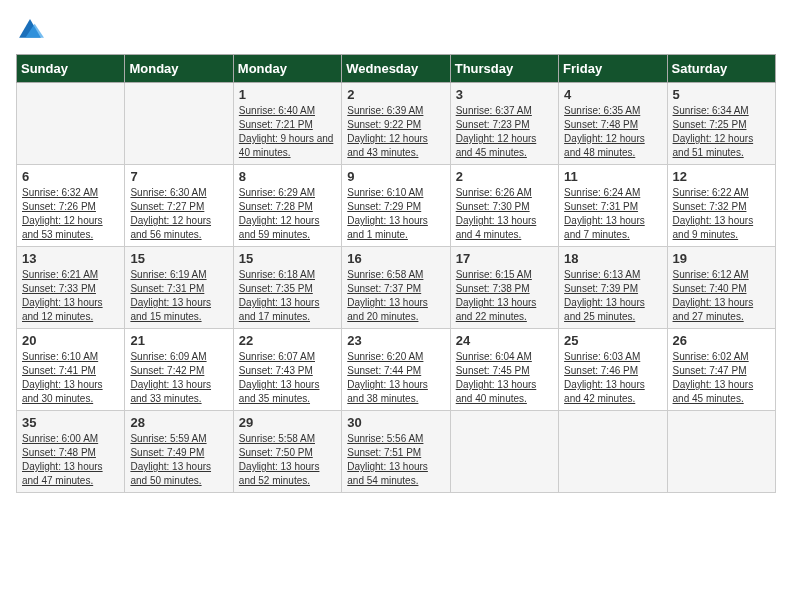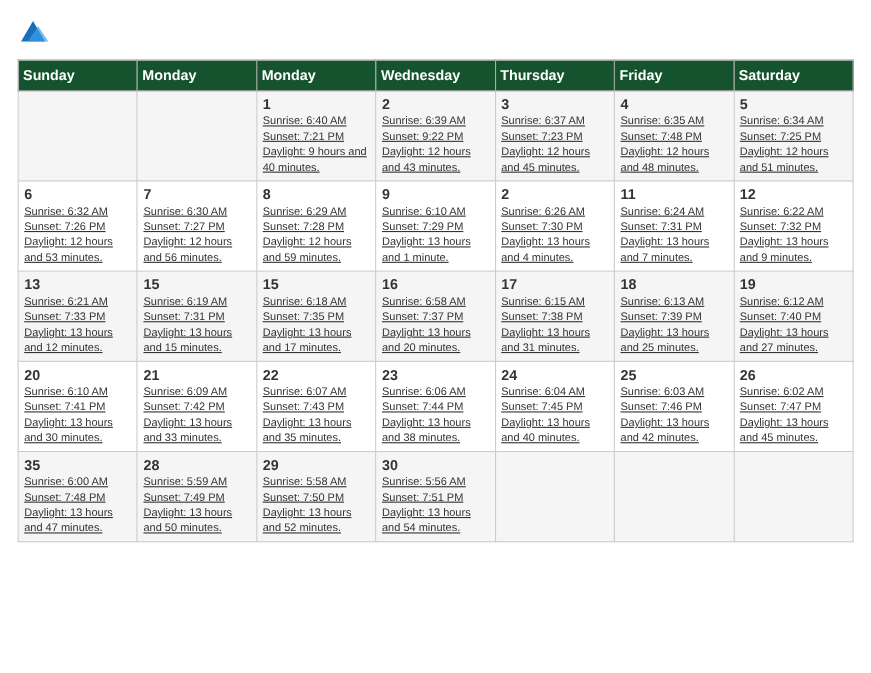--- a/index.html
+++ b/index.html
@@ -253,21 +253,21 @@
             <div>Sunrise: 6:58 AM</div>
             <div>Sunset: 7:37 PM</div>
             <div>Daylight: 13 hours and 20 minutes.</div>
           </div>
         </td>
         <td>
           <span class="day-num">17</span>
           <div class="cell-content">
             <div>Sunrise: 6:15 AM</div>
             <div>Sunset: 7:38 PM</div>
-            <div>Daylight: 13 hours and 31 minutes.</div>
+            <div>Daylight: 13 hours and 22 minutes.</div>
           </div>
         </td>
         <td>
           <span class="day-num">18</span>
           <div class="cell-content">
             <div>Sunrise: 6:13 AM</div>
             <div>Sunset: 7:39 PM</div>
             <div>Daylight: 13 hours and 25 minutes.</div>
           </div>
         </td>
@@ -301,21 +301,21 @@
           <span class="day-num">22</span>
           <div class="cell-content">
             <div>Sunrise: 6:07 AM</div>
             <div>Sunset: 7:43 PM</div>
             <div>Daylight: 13 hours and 35 minutes.</div>
           </div>
         </td>
         <td>
           <span class="day-num">23</span>
           <div class="cell-content">
-            <div>Sunrise: 6:06 AM</div>
+            <div>Sunrise: 6:20 AM</div>
             <div>Sunset: 7:44 PM</div>
             <div>Daylight: 13 hours and 38 minutes.</div>
           </div>
         </td>
         <td>
           <span class="day-num">24</span>
           <div class="cell-content">
             <div>Sunrise: 6:04 AM</div>
             <div>Sunset: 7:45 PM</div>
             <div>Daylight: 13 hours and 40 minutes.</div>

